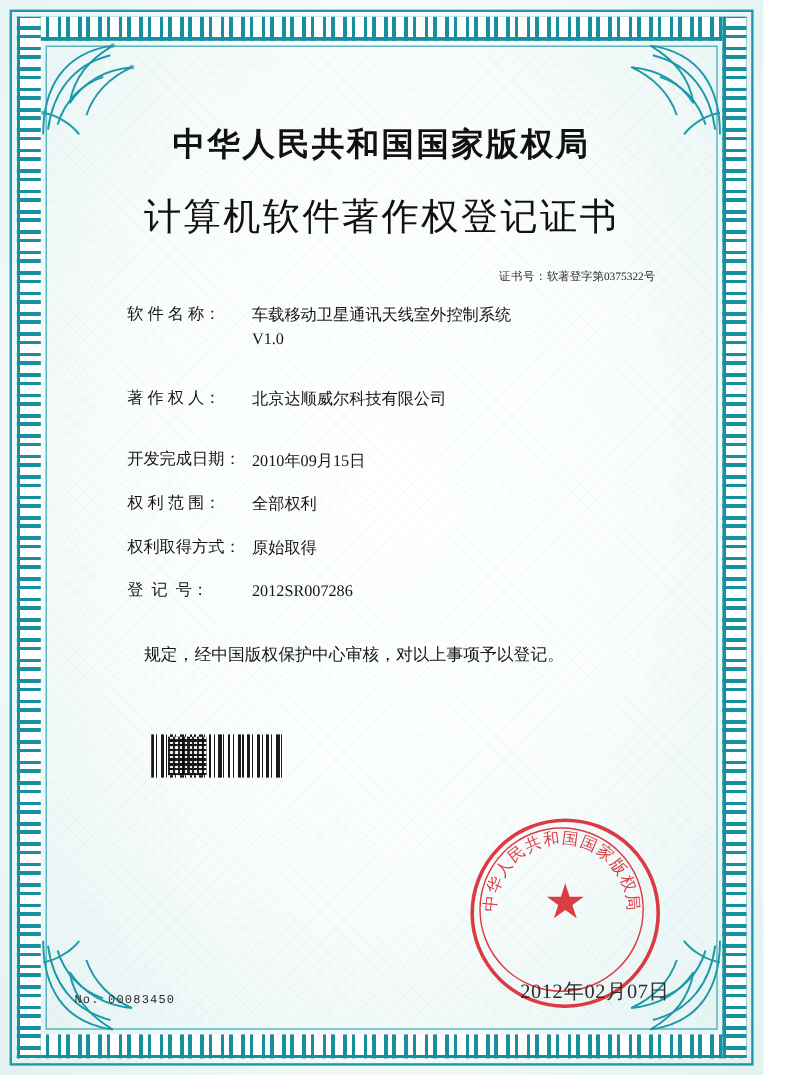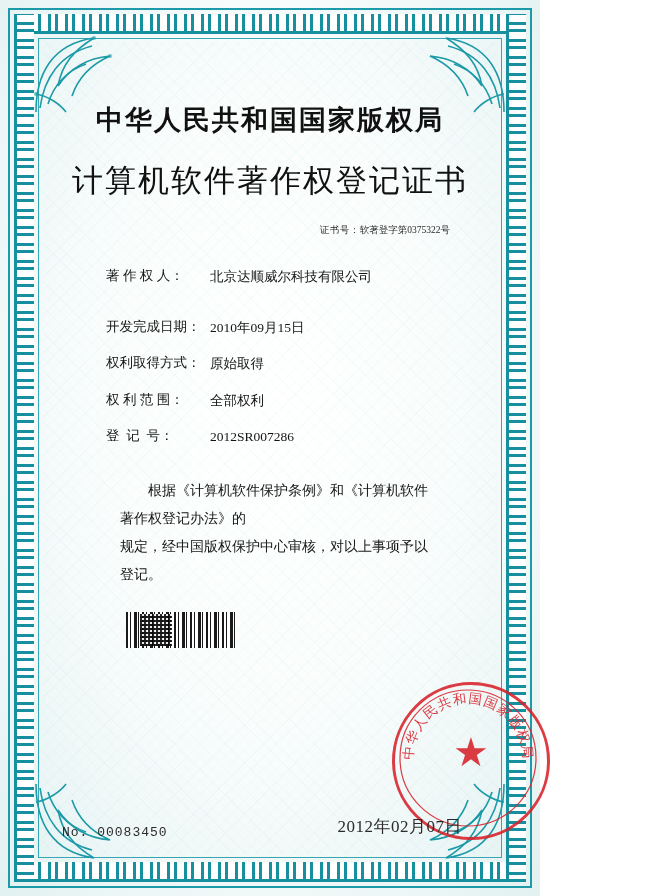--- a/index.html
+++ b/index.html
@@ -9,21 +9,21 @@
   }
   body {
     width: 664px;
     height: 896px;
     font-family: "Liberation Sans", sans-serif;
     overflow: hidden;
   }
 
   #certificate {
     position: relative;
-    width: 540px;
+    width: 636px;
     height: 896px;
     background:
       radial-gradient(ellipse at 50% 45%, #ffffff 0%, #fbfdfd 45%, #eef7f7 75%, #e2f1f1 100%);
     box-sizing: border-box;
   }
 
   
   .border-outer {
     position: absolute;
     left: 8px; top: 8px; right: 8px; bottom: 8px;
@@ -229,21 +229,21 @@
     line-height: 1.35;
     color: #d8222a;
     letter-spacing: 0.5px;
   }
 
   .serial {
     position: absolute;
     left: 62px;
     bottom: 56px;
     font-family: "Liberation Mono", monospace;
-    font-size: 13px;
+    font-size: 10px;
     color: #2b2b2b;
     letter-spacing: 1px;
   }
   .issue-date {
     position: absolute;
     right: 78px;
     bottom: 58px;
     font-family: "Liberation Serif", serif;
     font-size: 17px;
     color: #2b2b2b;
@@ -315,55 +315,59 @@
       <div class="title-main">中华人民共和国国家版权局</div>
       <div class="title-sub">计算机软件著作权登记证书</div>
     </div>
 
     <div class="cert-no">
       <span class="label">证书号：</span><span class="value">软著登字第0375322号</span>
     </div>
 
     <div class="fields">
 
+      <div class="field-row">
+        <div class="field-label">软 件 名 称：</div>
+        <div class="field-value">车载移动卫星通讯天线室外控制系统
+V1.0</div>
+      </div>
 
       <div class="gap-lg"></div>
 
       <div class="field-row">
         <div class="field-label">著 作 权 人：</div>
         <div class="field-value">北京达顺威尔科技有限公司</div>
       </div>
 
       <div class="gap-lg"></div>
 
       <div class="field-row">
         <div class="field-label">开发完成日期：</div>
         <div class="field-value">2010年09月15日</div>
       </div>
 
 
       <div class="field-row">
+        <div class="field-label">权 利 范 围：</div>
+        <div class="field-value">全部权利</div>
+      </div>
+
+      <div class="field-row">
         <div class="field-label">权利取得方式：</div>
         <div class="field-value">原始取得</div>
       </div>
 
       <div class="field-row">
-        <div class="field-label">权 利 范 围：</div>
-        <div class="field-value">全部权利</div>
-      </div>
-
-      <div class="field-row">
         <div class="field-label">登  记  号：</div>
         <div class="field-value">2012SR007286</div>
       </div>
 
     </div>
 
     <div class="statement">
-      <p class="indent">根据《计算机软件保护条例》和《计算机软件著作权登记办法》的</p>
       <p>规定，经中国版权保护中心审核，对以上事项予以登记。</p>
     </div>
 
   </div>
 
   <div class="barcode">
     <div class="qr"></div>
   </div>
 
   <div class="seal">

